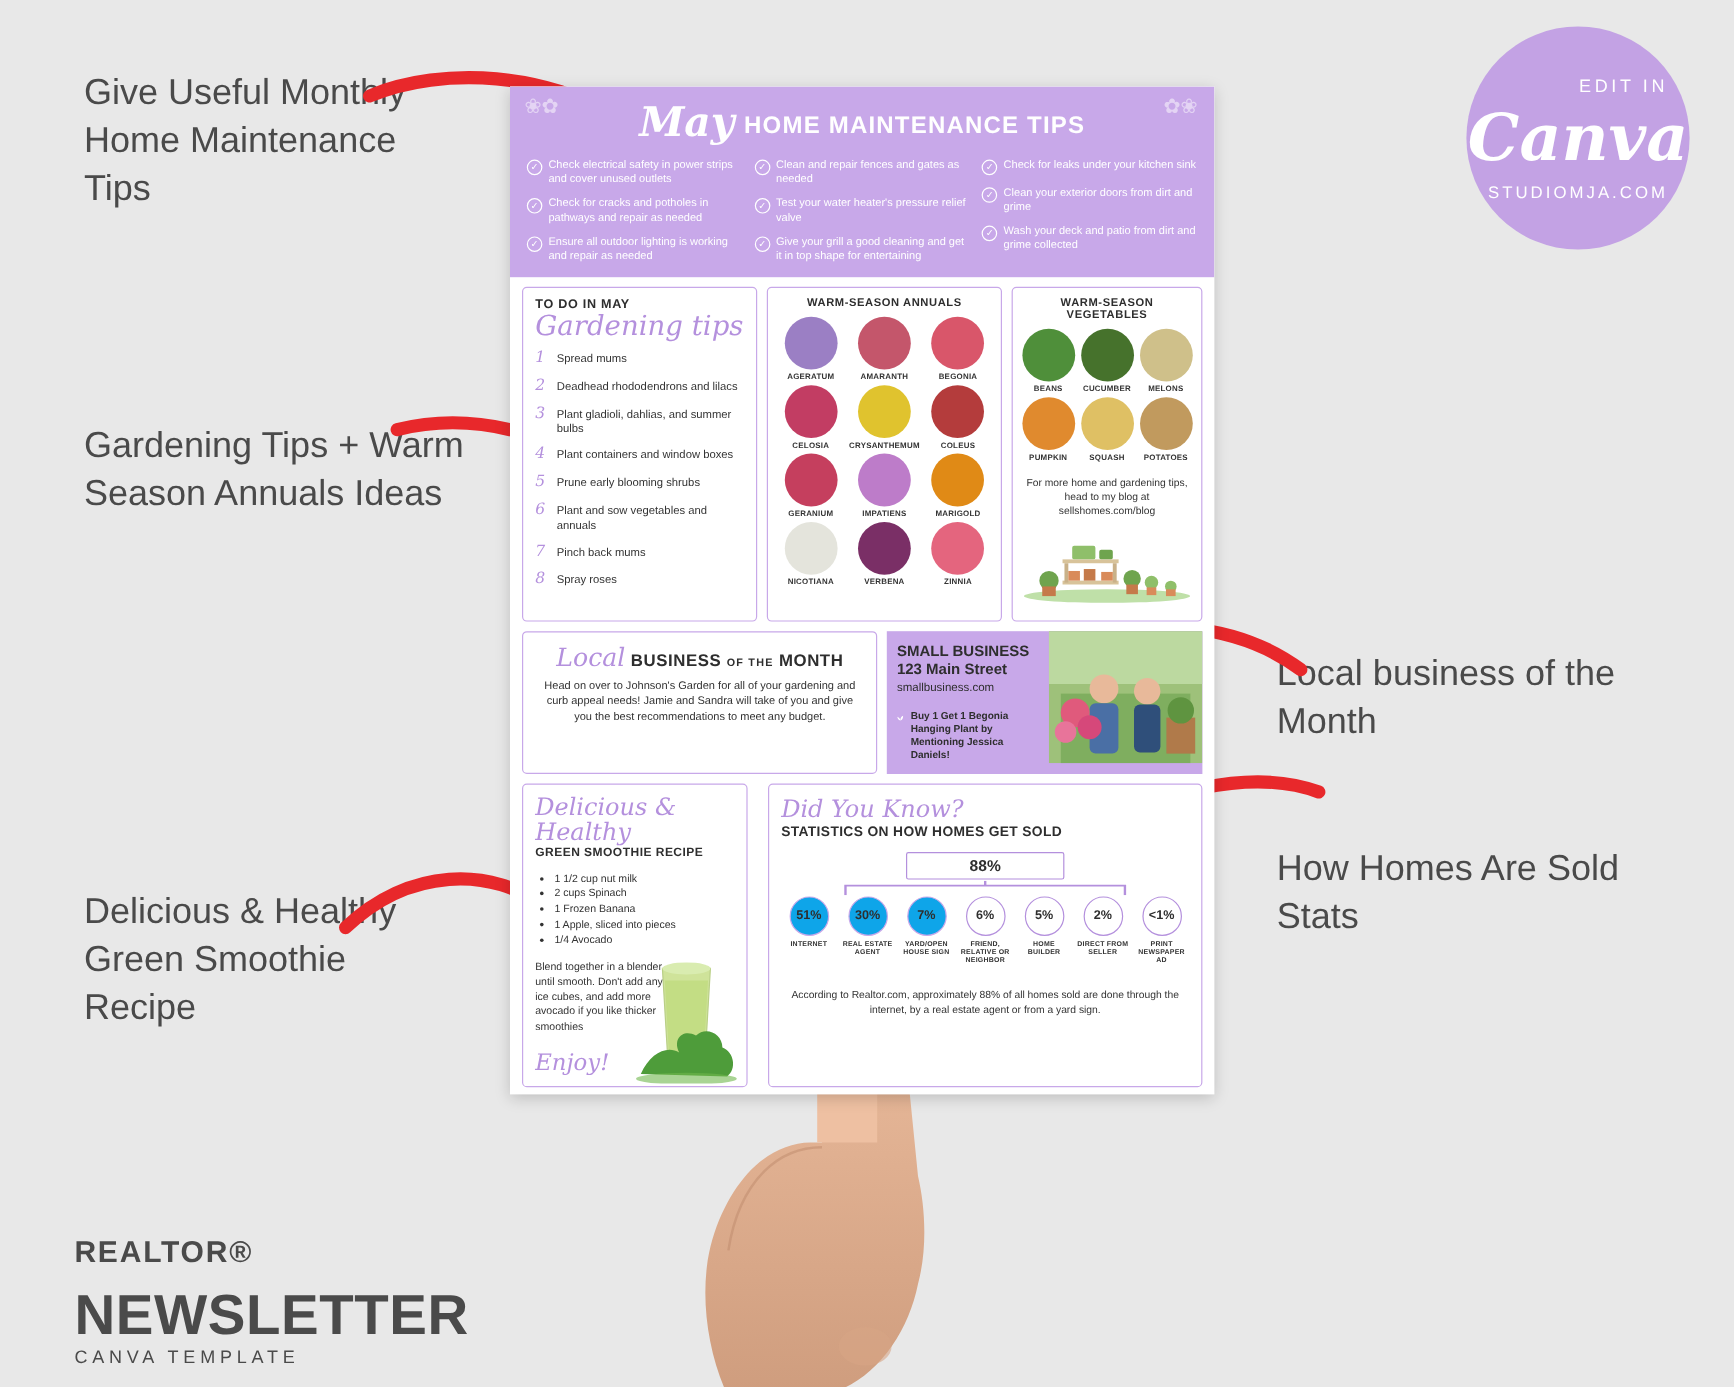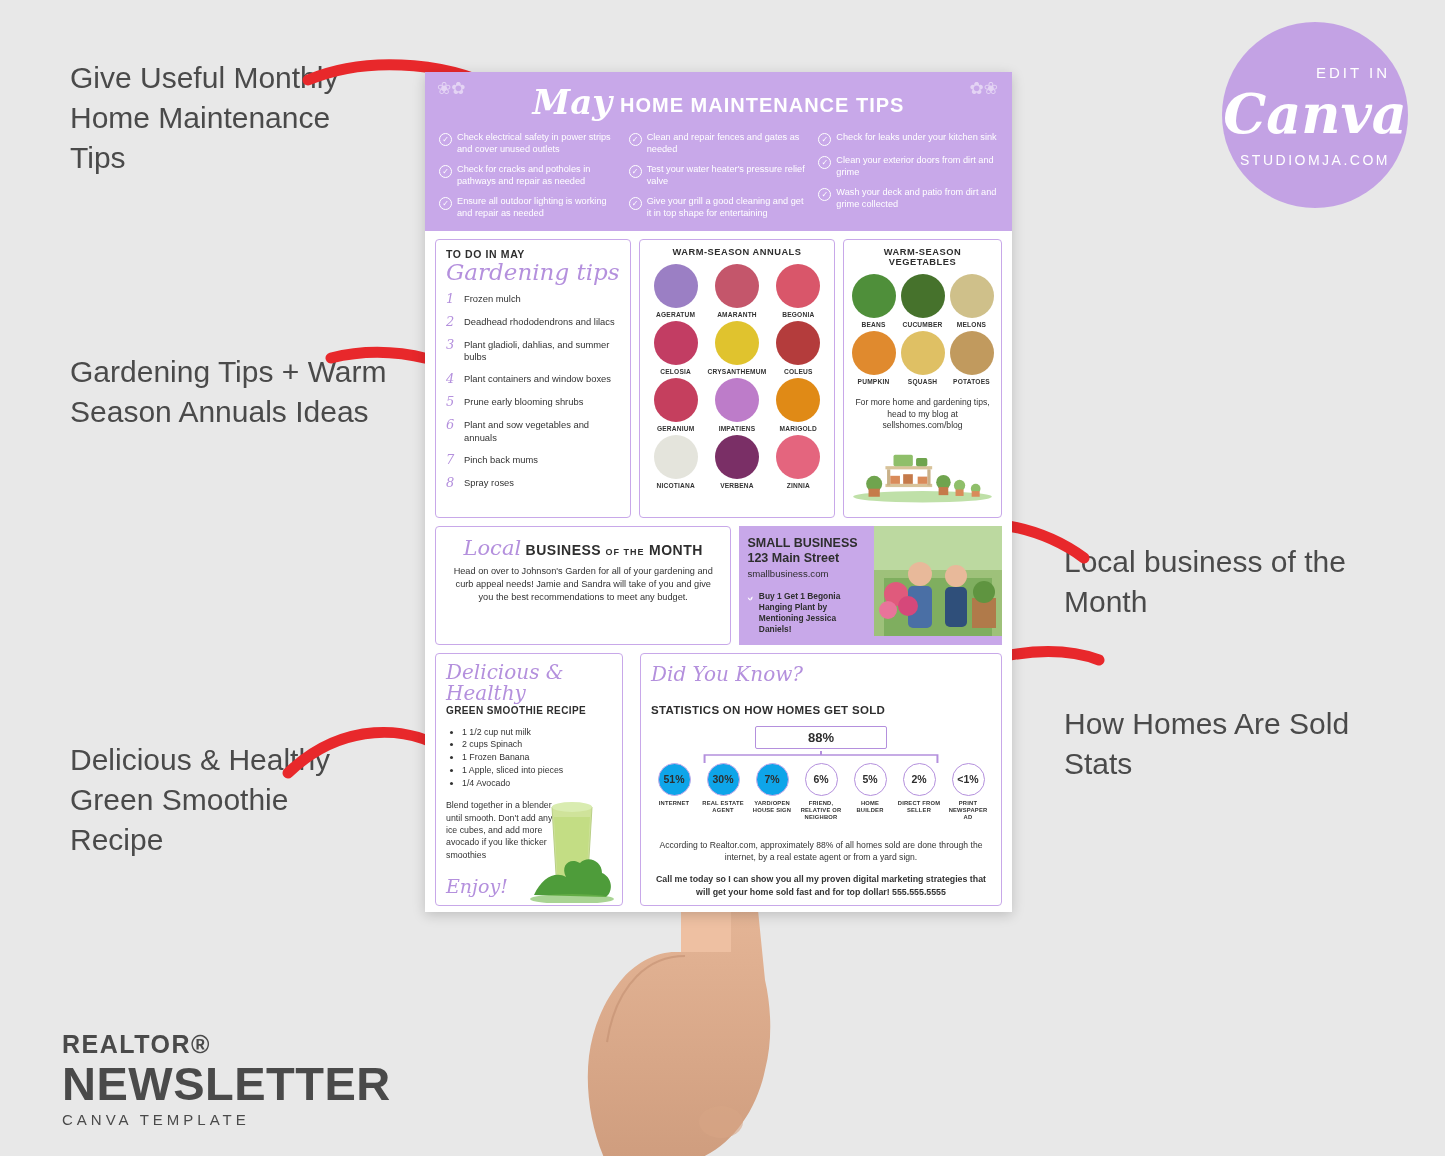--- a/index.html
+++ b/index.html
@@ -44,21 +44,21 @@
     font-style: italic; font-size: 54px; font-weight: 700;
   }
   .canva-badge .studio {
     position: absolute; left: 0; right: 0; top: 130px;
     font-size: 14px; letter-spacing: 2.5px;
   }
 
   
   .logo { position: absolute; left: 62px; top: 1030px; color: #4a4a4a; }
   .logo .l1 { font-size: 25px; letter-spacing: 1.5px; font-weight: 700; }
-  .logo .l2 { font-size: 47px; letter-spacing: 0.5px; font-weight: 700; line-height: 1.05; }
+  .logo .l2 { font-size: 47px; letter-spacing: 0.5px; font-weight: 700; line-height: 1.05; margin-top: 12px; }
   .logo .l3 { font-size: 15px; letter-spacing: 4px; margin-top: 3px; }
 
   
   .arrow { position: absolute; pointer-events: none; }
 
   
   .hand {
     position: absolute; left: 545px; top: 860px;
     width: 300px; height: 300px;
   }
@@ -134,21 +134,21 @@
   .smoothie { width: 196px; padding: 8px 10px; position: relative; overflow: hidden; }
   .sm-script { font-family: "DejaVu Serif", serif; font-style: italic; font-size: 20px; color: #b490dd; line-height: 1.05; }
   .sm-sub { font-size: 10px; font-weight: 700; letter-spacing: 0.4px; color: #2e2e2e; margin-top: 1px; }
   .sm-ing { margin: 10px 0 0 16px; padding: 0; font-size: 8.8px; color: #333; line-height: 1.45; }
   .sm-ing li { list-style: disc; }
   .sm-method { font-size: 8.8px; color: #333; line-height: 1.4; margin-top: 10px; width: 110px; }
   .sm-enjoy { font-family: "DejaVu Serif", serif; font-style: italic; font-size: 19px; color: #b490dd; margin-top: 14px; }
 
   .stats { flex: 1; padding: 8px 10px 4px; }
   .st-script { font-family: "DejaVu Serif", serif; font-style: italic; font-size: 20px; color: #b490dd; }
-  .st-sub { font-size: 11.5px; font-weight: 700; letter-spacing: 0.3px; color: #2e2e2e; margin-top: 18px; }
+  .st-sub { font-size: 11.5px; font-weight: 700; letter-spacing: 0.3px; color: #2e2e2e; margin-top: 2px; }
   .st-88 { margin: 10px auto 0; width: 132px; border: 1.4px solid #b490dd; border-radius: 2px; text-align: center; font-size: 13px; font-weight: 700; color: #2e2e2e; padding: 3px 0; }
   .st-bracket { height: 12px; position: relative; margin: 0 28px; }
   .st-bubbles { display: flex; gap: 3px; justify-content: center; align-items: flex-start; margin-top: 2px; }
   .bub { text-align: center; width: 46px; }
   .bub .circ { width: 33px; height: 33px; border-radius: 50%; border: 1.3px solid #b490dd; display: flex; align-items: center; justify-content: center; margin: 0 auto; font-size: 10.5px; font-weight: 700; color: #2e2e2e; }
   .bub.filled .circ { background: #0ea5e9; border-color: #c8a8e9; }
   .bub .blabel { font-size: 5.8px; font-weight: 700; color: #333; margin-top: 4px; line-height: 1.25; letter-spacing: 0.2px; }
   .st-note { font-size: 8.6px; color: #333; text-align: center; line-height: 1.4; margin-top: 18px; }
   .st-call { font-size: 8.8px; color: #333; text-align: center; line-height: 1.4; margin-top: 10px; font-weight: 600; }
 </style>
@@ -264,21 +264,21 @@
   <div class="fly-body">
 
     <div class="row1">
 
       <div class="panel todo">
         <h4>TO DO IN MAY</h4>
         <div class="script">Gardening tips</div>
         <ol>
           <li>
               <span class="num">1</span>
-              <span class="itxt">Frozen mulch</span>
+              <span class="itxt">Spread mums</span>
             </li>
           <li>
               <span class="num">2</span>
               <span class="itxt">Deadhead rhododendrons and lilacs</span>
             </li>
           <li>
               <span class="num">3</span>
               <span class="itxt">Plant gladioli, dahlias, and summer bulbs</span>
             </li>
           <li>
@@ -510,17 +510,16 @@
           <div class="bub">
               <div class="circ">2%</div>
               <div class="blabel">DIRECT FROM SELLER</div>
             </div>
           <div class="bub">
               <div class="circ">&lt;1%</div>
               <div class="blabel">PRINT NEWSPAPER AD</div>
             </div>
         </div>
         <div class="st-note">According to Realtor.com, approximately 88% of all homes sold are done through the internet, by a real estate agent or from a yard sign.</div>
-        <div class="st-call">Call me today so I can show you all my proven digital marketing strategies that will get your home sold fast and for top dollar!  555.555.5555</div>
       </div>
     </div>
   </div>
 </div>
 
 </body></html>

